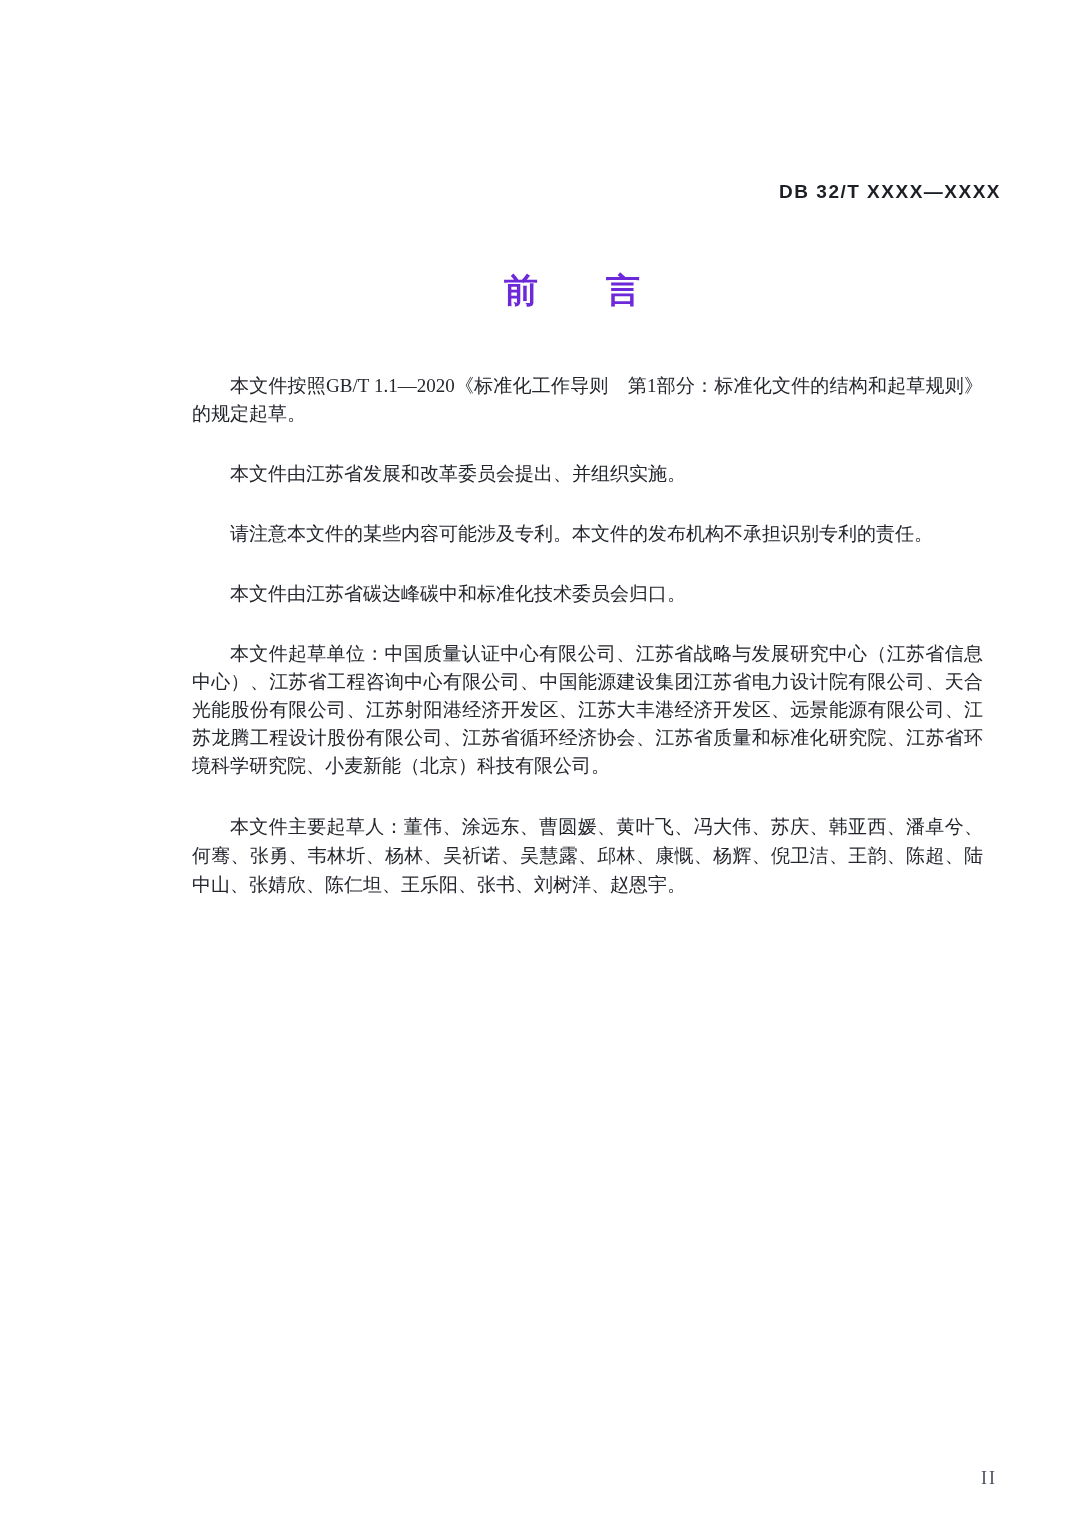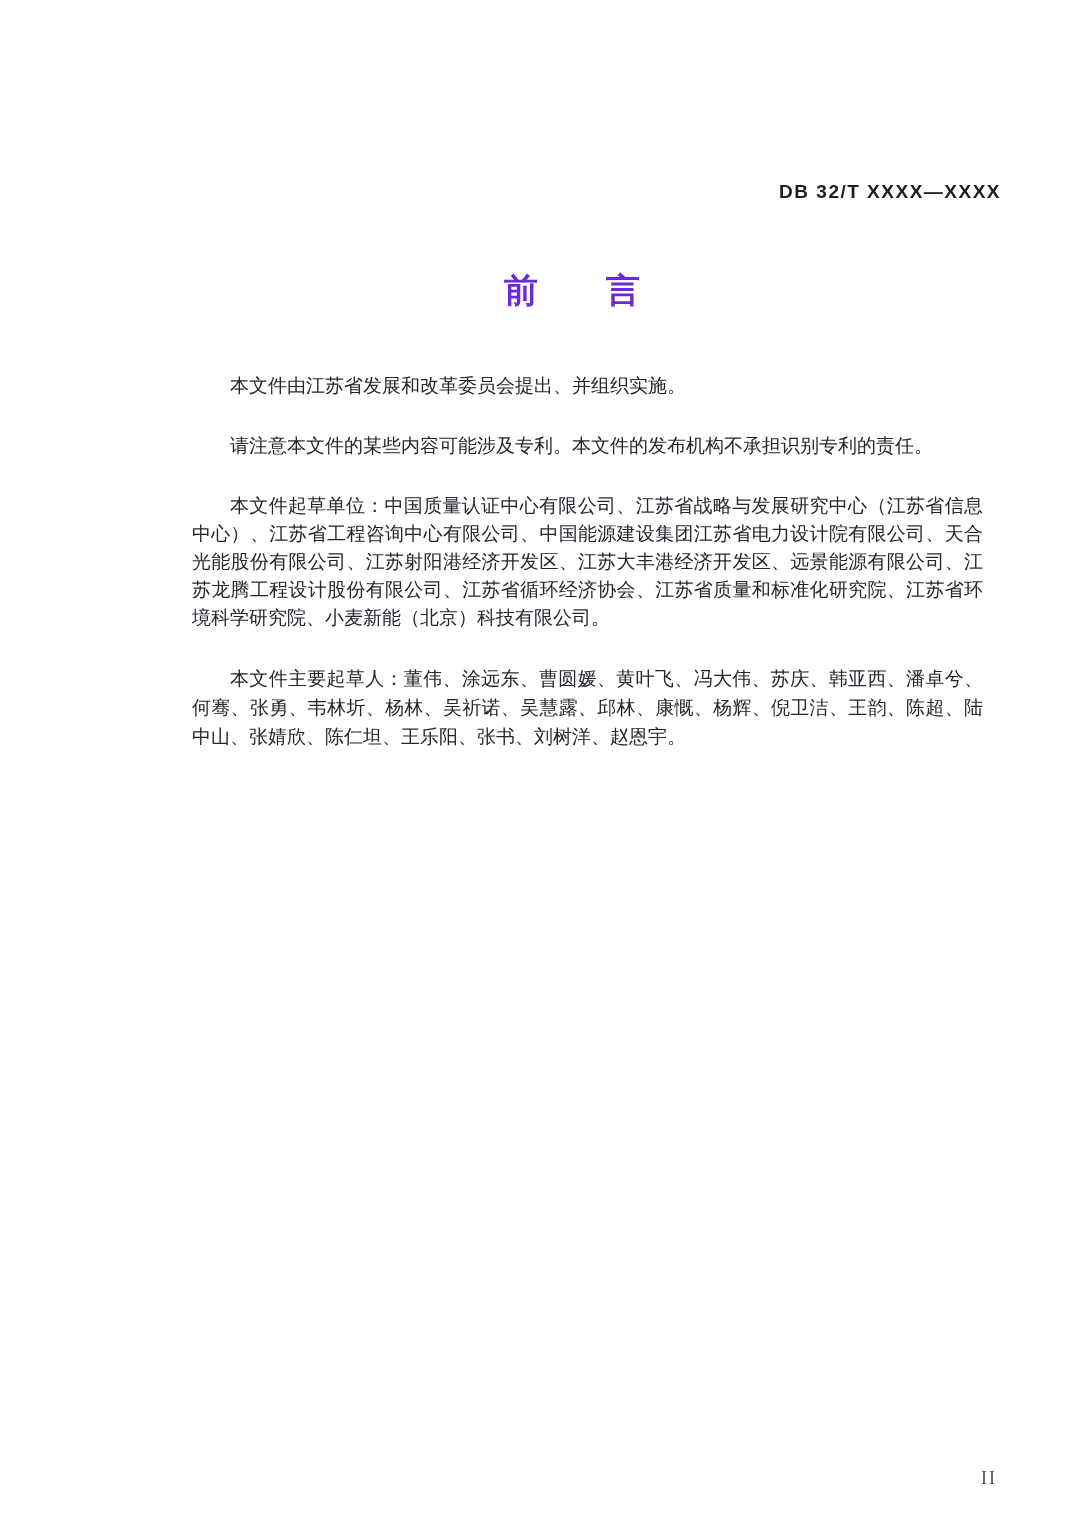--- a/index.html
+++ b/index.html
@@ -66,21 +66,23 @@
 </head>
 <body>
 
 <div class="page">
 
   <div class="doc-header">DB 32/T XXXX—XXXX</div>
 
   <div class="doc-title">前　　言</div>
 
   <div class="doc-body">
+    <p>本文件按照GB/T 1.1—2020《标准化工作导则　第1部分：标准化文件的结构和起草规则》的规定起草。</p>
     <p>本文件由江苏省发展和改革委员会提出、并组织实施。</p>
     <p>请注意本文件的某些内容可能涉及专利。本文件的发布机构不承担识别专利的责任。</p>
+    <p>本文件由江苏省碳达峰碳中和标准化技术委员会归口。</p>
     <p>本文件起草单位：中国质量认证中心有限公司、江苏省战略与发展研究中心（江苏省信息中心）、江苏省工程咨询中心有限公司、中国能源建设集团江苏省电力设计院有限公司、天合光能股份有限公司、江苏射阳港经济开发区、江苏大丰港经济开发区、远景能源有限公司、江苏龙腾工程设计股份有限公司、江苏省循环经济协会、江苏省质量和标准化研究院、江苏省环境科学研究院、小麦新能（北京）科技有限公司。</p>
     <p class="last-para">本文件主要起草人：董伟、涂远东、曹圆媛、黄叶飞、冯大伟、苏庆、韩亚西、潘卓兮、何骞、张勇、韦林圻、杨林、吴祈诺、吴慧露、邱林、康慨、杨辉、倪卫洁、王韵、陈超、陆中山、张婧欣、陈仁坦、王乐阳、张书、刘树洋、赵恩宇。</p>
   </div>
 
   <div class="page-number">II</div>
 
 </div>
 
 </body></html>

